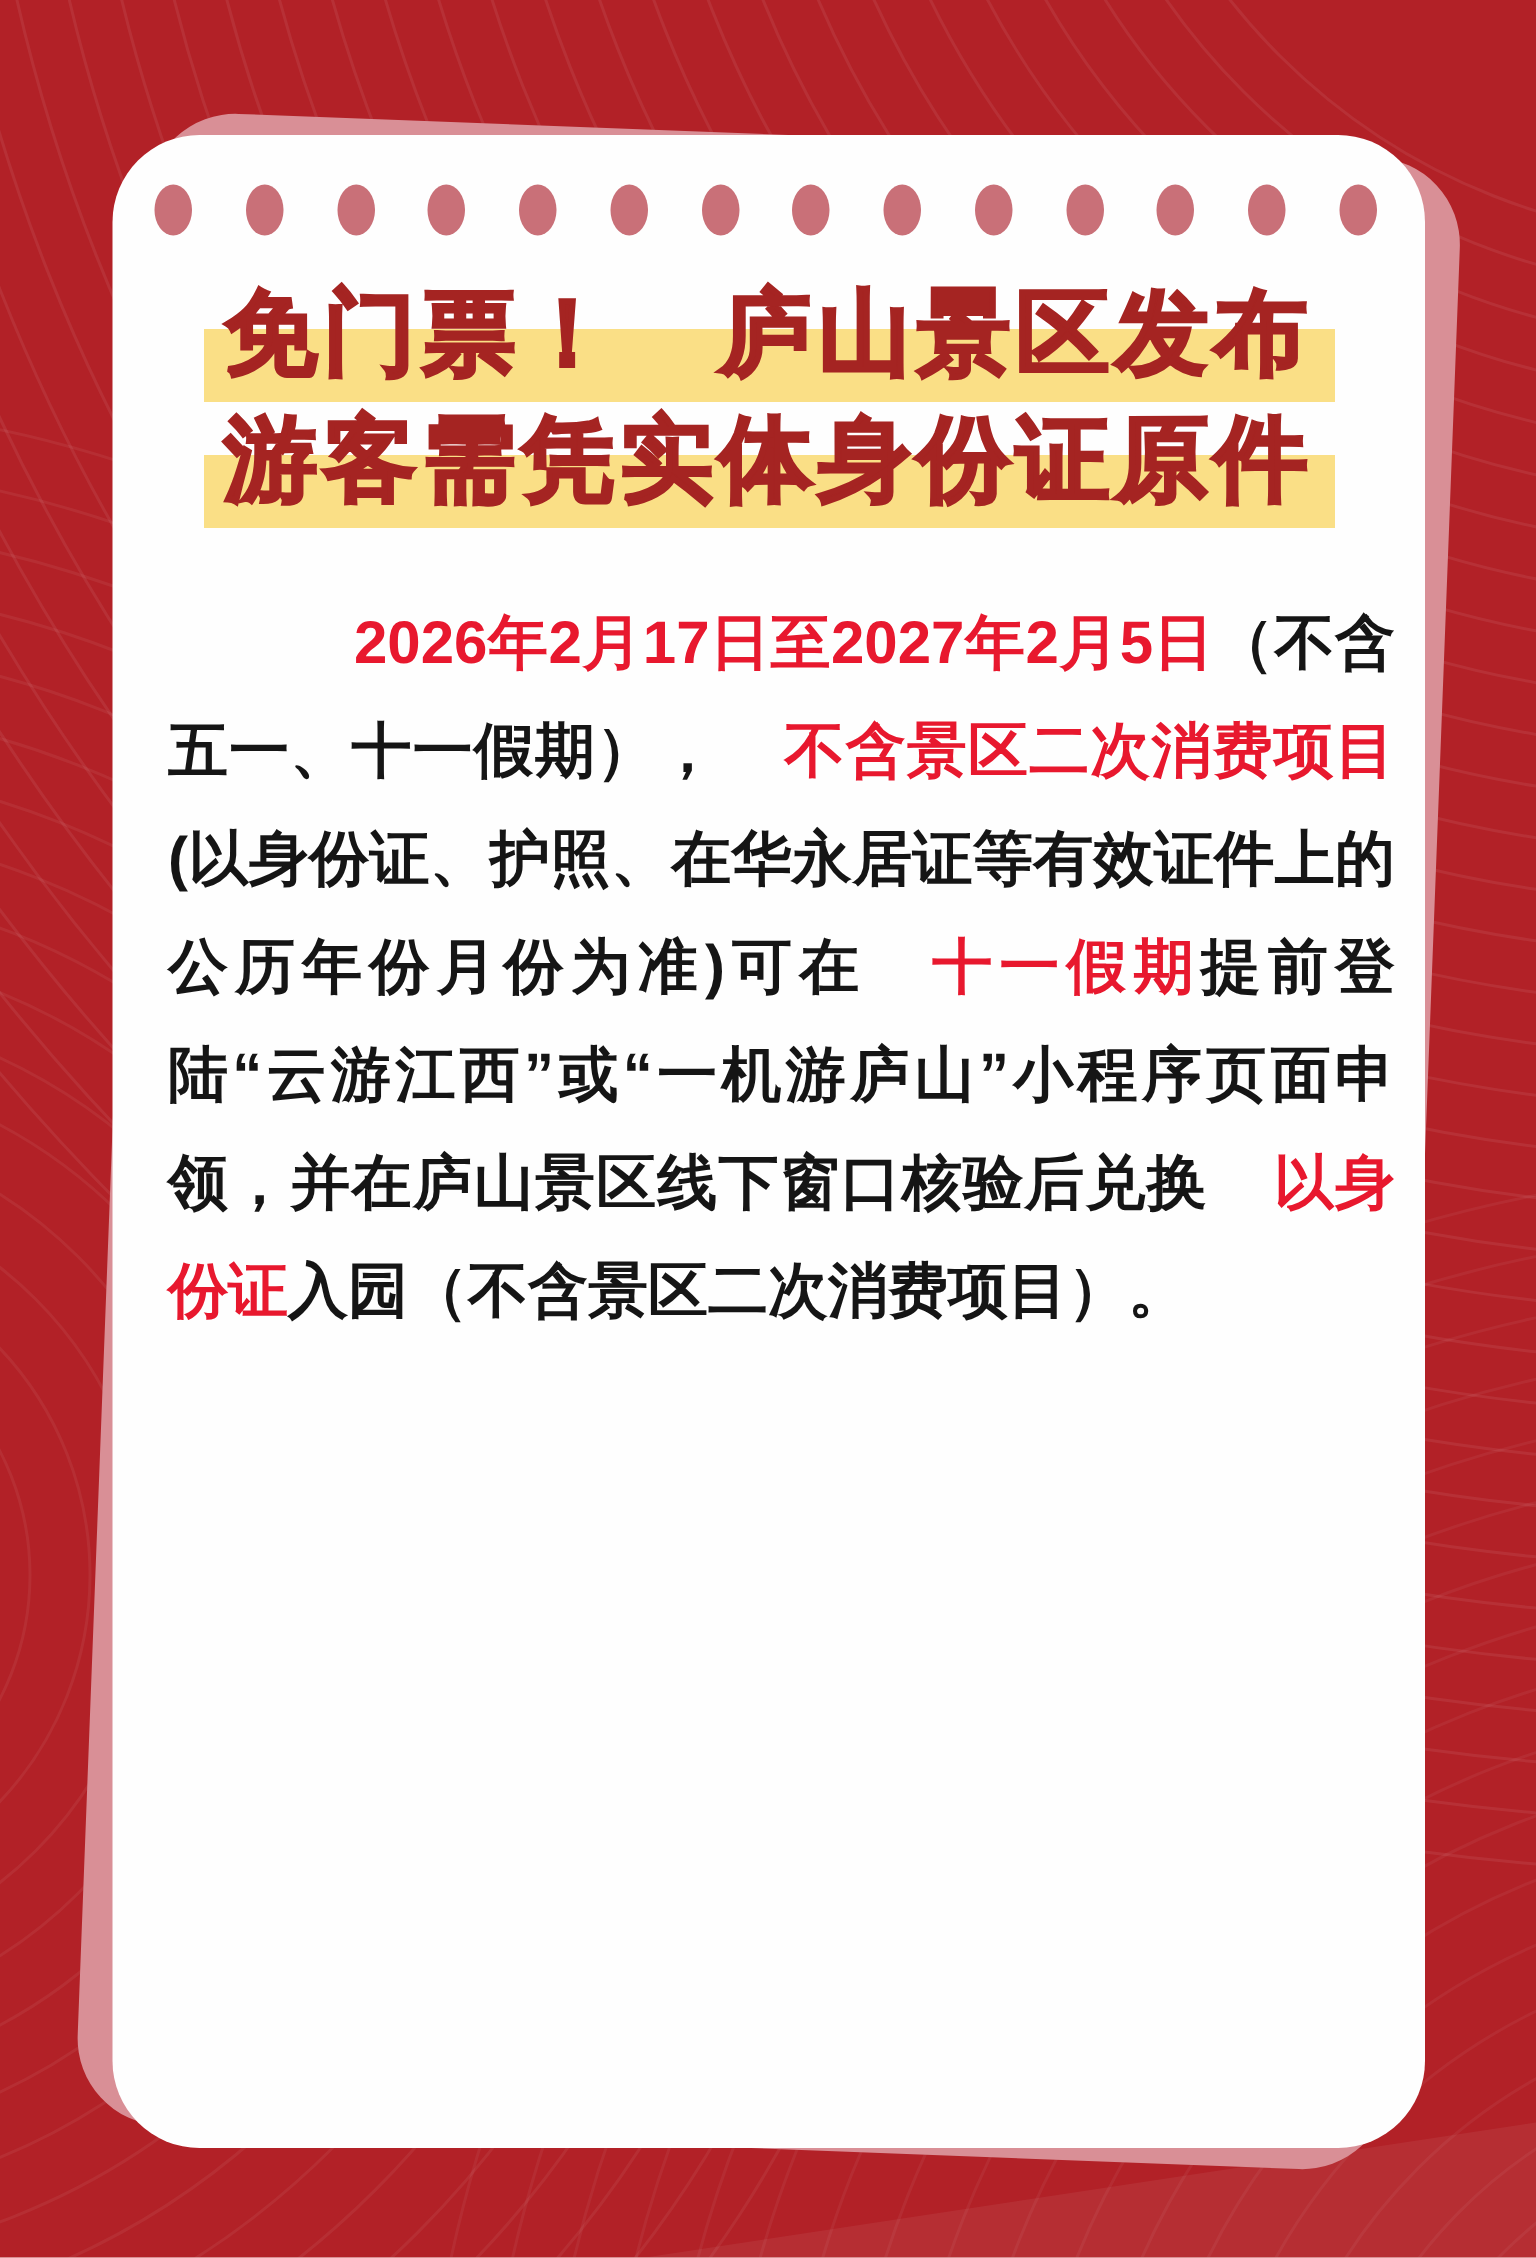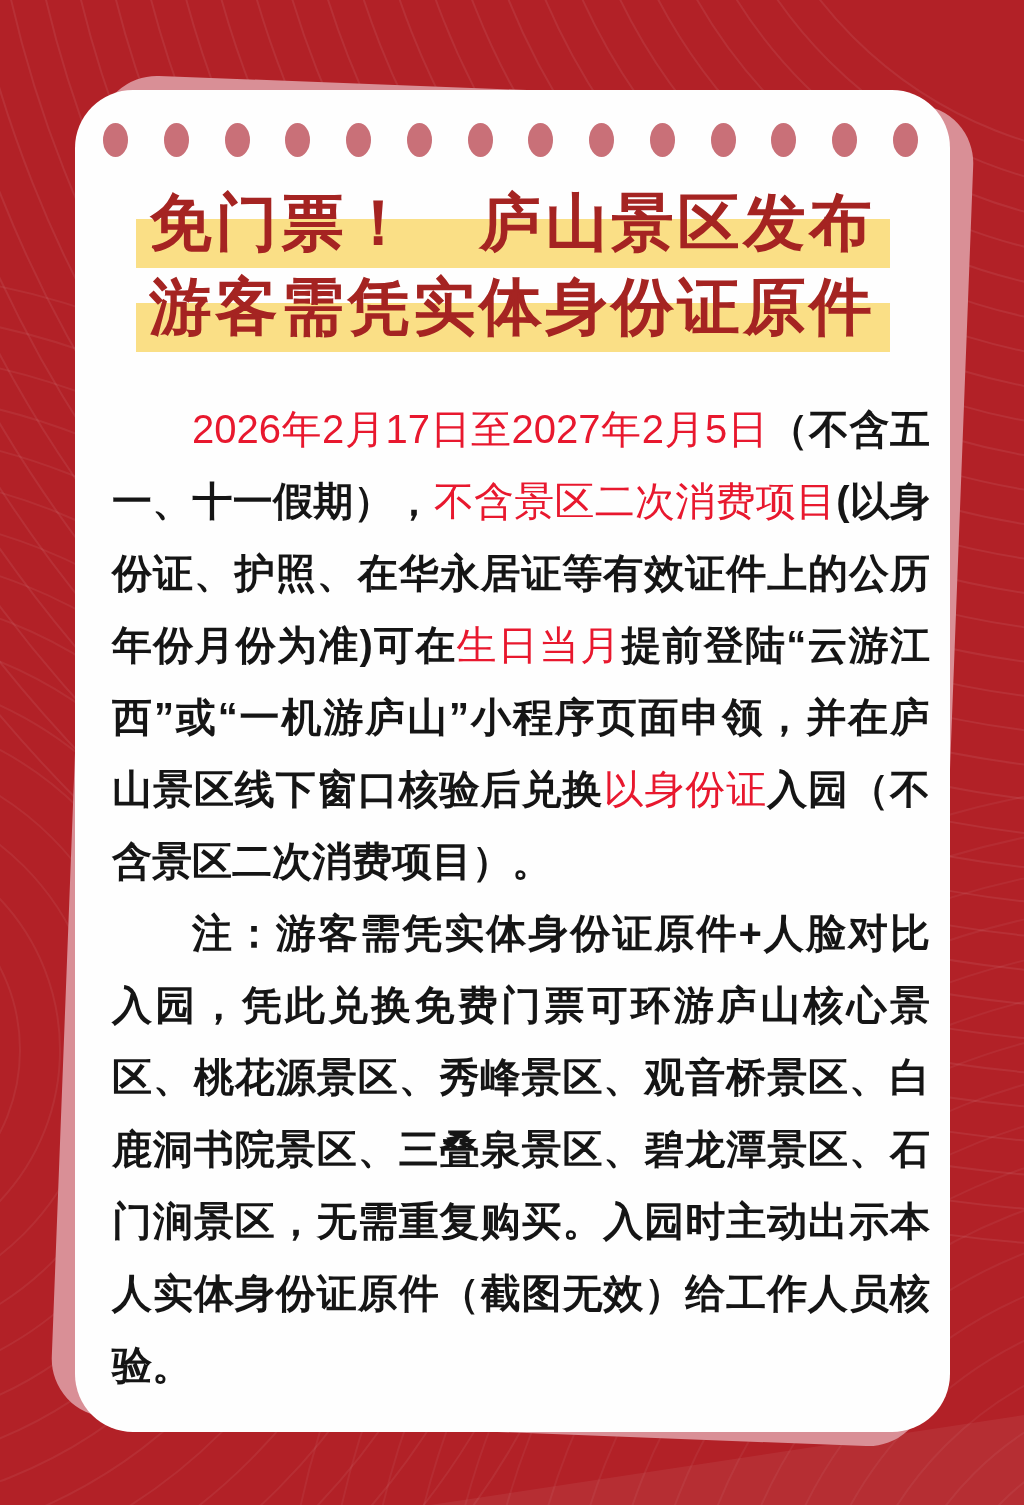--- a/index.html
+++ b/index.html
@@ -31,38 +31,38 @@
     border-radius:58px;background:var(--c-card);
   }
   .dots{
     position:absolute;left:28px;right:32px;top:32px;height:36px;
     display:flex;justify-content:space-between;align-items:center;
   }
   .dot{width:25px;height:34px;border-radius:50%;background:var(--c-dot);}
   .title{
     position:absolute;top:94px;left:0;right:0;margin:0;
     text-align:center;
-    font-size:62px;line-height:78px;font-weight:400;letter-spacing:4px;
+    font-size:62px;line-height:78px;font-weight:700;letter-spacing:4px;
     color:var(--c-title);
     -webkit-text-stroke:2.2px var(--c-title);
   }
   .title-line-wrap{line-height:78px;}
   .tline{
     display:inline-block;
     padding:0 14px 6px;
     background:linear-gradient(to bottom, transparent 42%, var(--c-highlight) 42%);
   }
   .body-text-block{
     position:absolute;left:37px;top:303px;width:818px;
     font-size:40px;line-height:72px;font-weight:700;
     color:var(--c-ink);
     text-align:justify;
   }
   .body-text-block p{margin:0;text-indent:2em;}
-  .seg-red{color:var(--c-accent);font-weight:400;}
+  .seg-red{color:var(--c-accent);font-weight:700;margin-left:44px;}
   .seg-black{color:var(--c-ink);}
 </style>
 </head>
 <body>
 
 <svg id="decor" xmlns="http://www.w3.org/2000/svg">
   <polygon points="430,1505 1024,1415 1024,1505" fill="rgba(255,255,255,0.06)"></polygon>
   <g id="arc-group">
       <circle cx="1150" cy="-260" r="420" fill="none" stroke="rgba(255,255,255,0.07)" stroke-width="2"></circle>
       <circle cx="1150" cy="-260" r="454" fill="none" stroke="rgba(255,255,255,0.07)" stroke-width="2"></circle>
@@ -151,16 +151,15 @@
       <span class="dot"></span>
       <span class="dot"></span>
       <span class="dot"></span>
       <span class="dot"></span>
     </div>
   <h1 class="title">
     <div class="title-line-wrap"><span class="tline">免门票！　庐山景区发布</span></div>
     <div class="title-line-wrap"><span class="tline">游客需凭实体身份证原件</span></div>
   </h1>
   <div class="body-text-block">
-      <p><span class="seg-red">2026年2月17日至2027年2月5日</span><span class="seg-black">（不含五一、十一假期），</span><span class="seg-red">不含景区二次消费项目</span><span class="seg-black">(以身份证、护照、在华永居证等有效证件上的公历年份月份为准)可在</span><span class="seg-red">生日当月</span><span class="seg-black">提前登陆“云游江西”或“一机游庐山”小程序页面申领，并在庐山景区线下窗口核验后兑换</span><span class="seg-red">以身份证</span><span class="seg-black">入园（不含景区二次消费项目）。</span></p>
-      <p><span class="seg-black">注：游客需凭实体身份证原件+人脸对比入园，凭此兑换免费门票可环游庐山核心景区、桃花源景区、秀峰景区、观音桥景区、白鹿洞书院景区、三叠泉景区、碧龙潭景区、石门涧景区，无需重复购买。入园时主动出示本人实体身份证原件（截图无效）给工作人员核验。</span></p>
+      <p><span class="seg-red">2026年2月17日至2027年2月5日</span><span class="seg-black">（不含五一、十一假期），</span><span class="seg-red">不含景区二次消费项目</span><span class="seg-black">(以身份证、护照、在华永居证等有效证件上的公历年份月份为准)可在</span><span class="seg-red">十一假期</span><span class="seg-black">提前登陆“云游江西”或“一机游庐山”小程序页面申领，并在庐山景区线下窗口核验后兑换</span><span class="seg-red">以身份证</span><span class="seg-black">入园（不含景区二次消费项目）。</span></p>
     </div>
 </div>
 
 </body></html>

